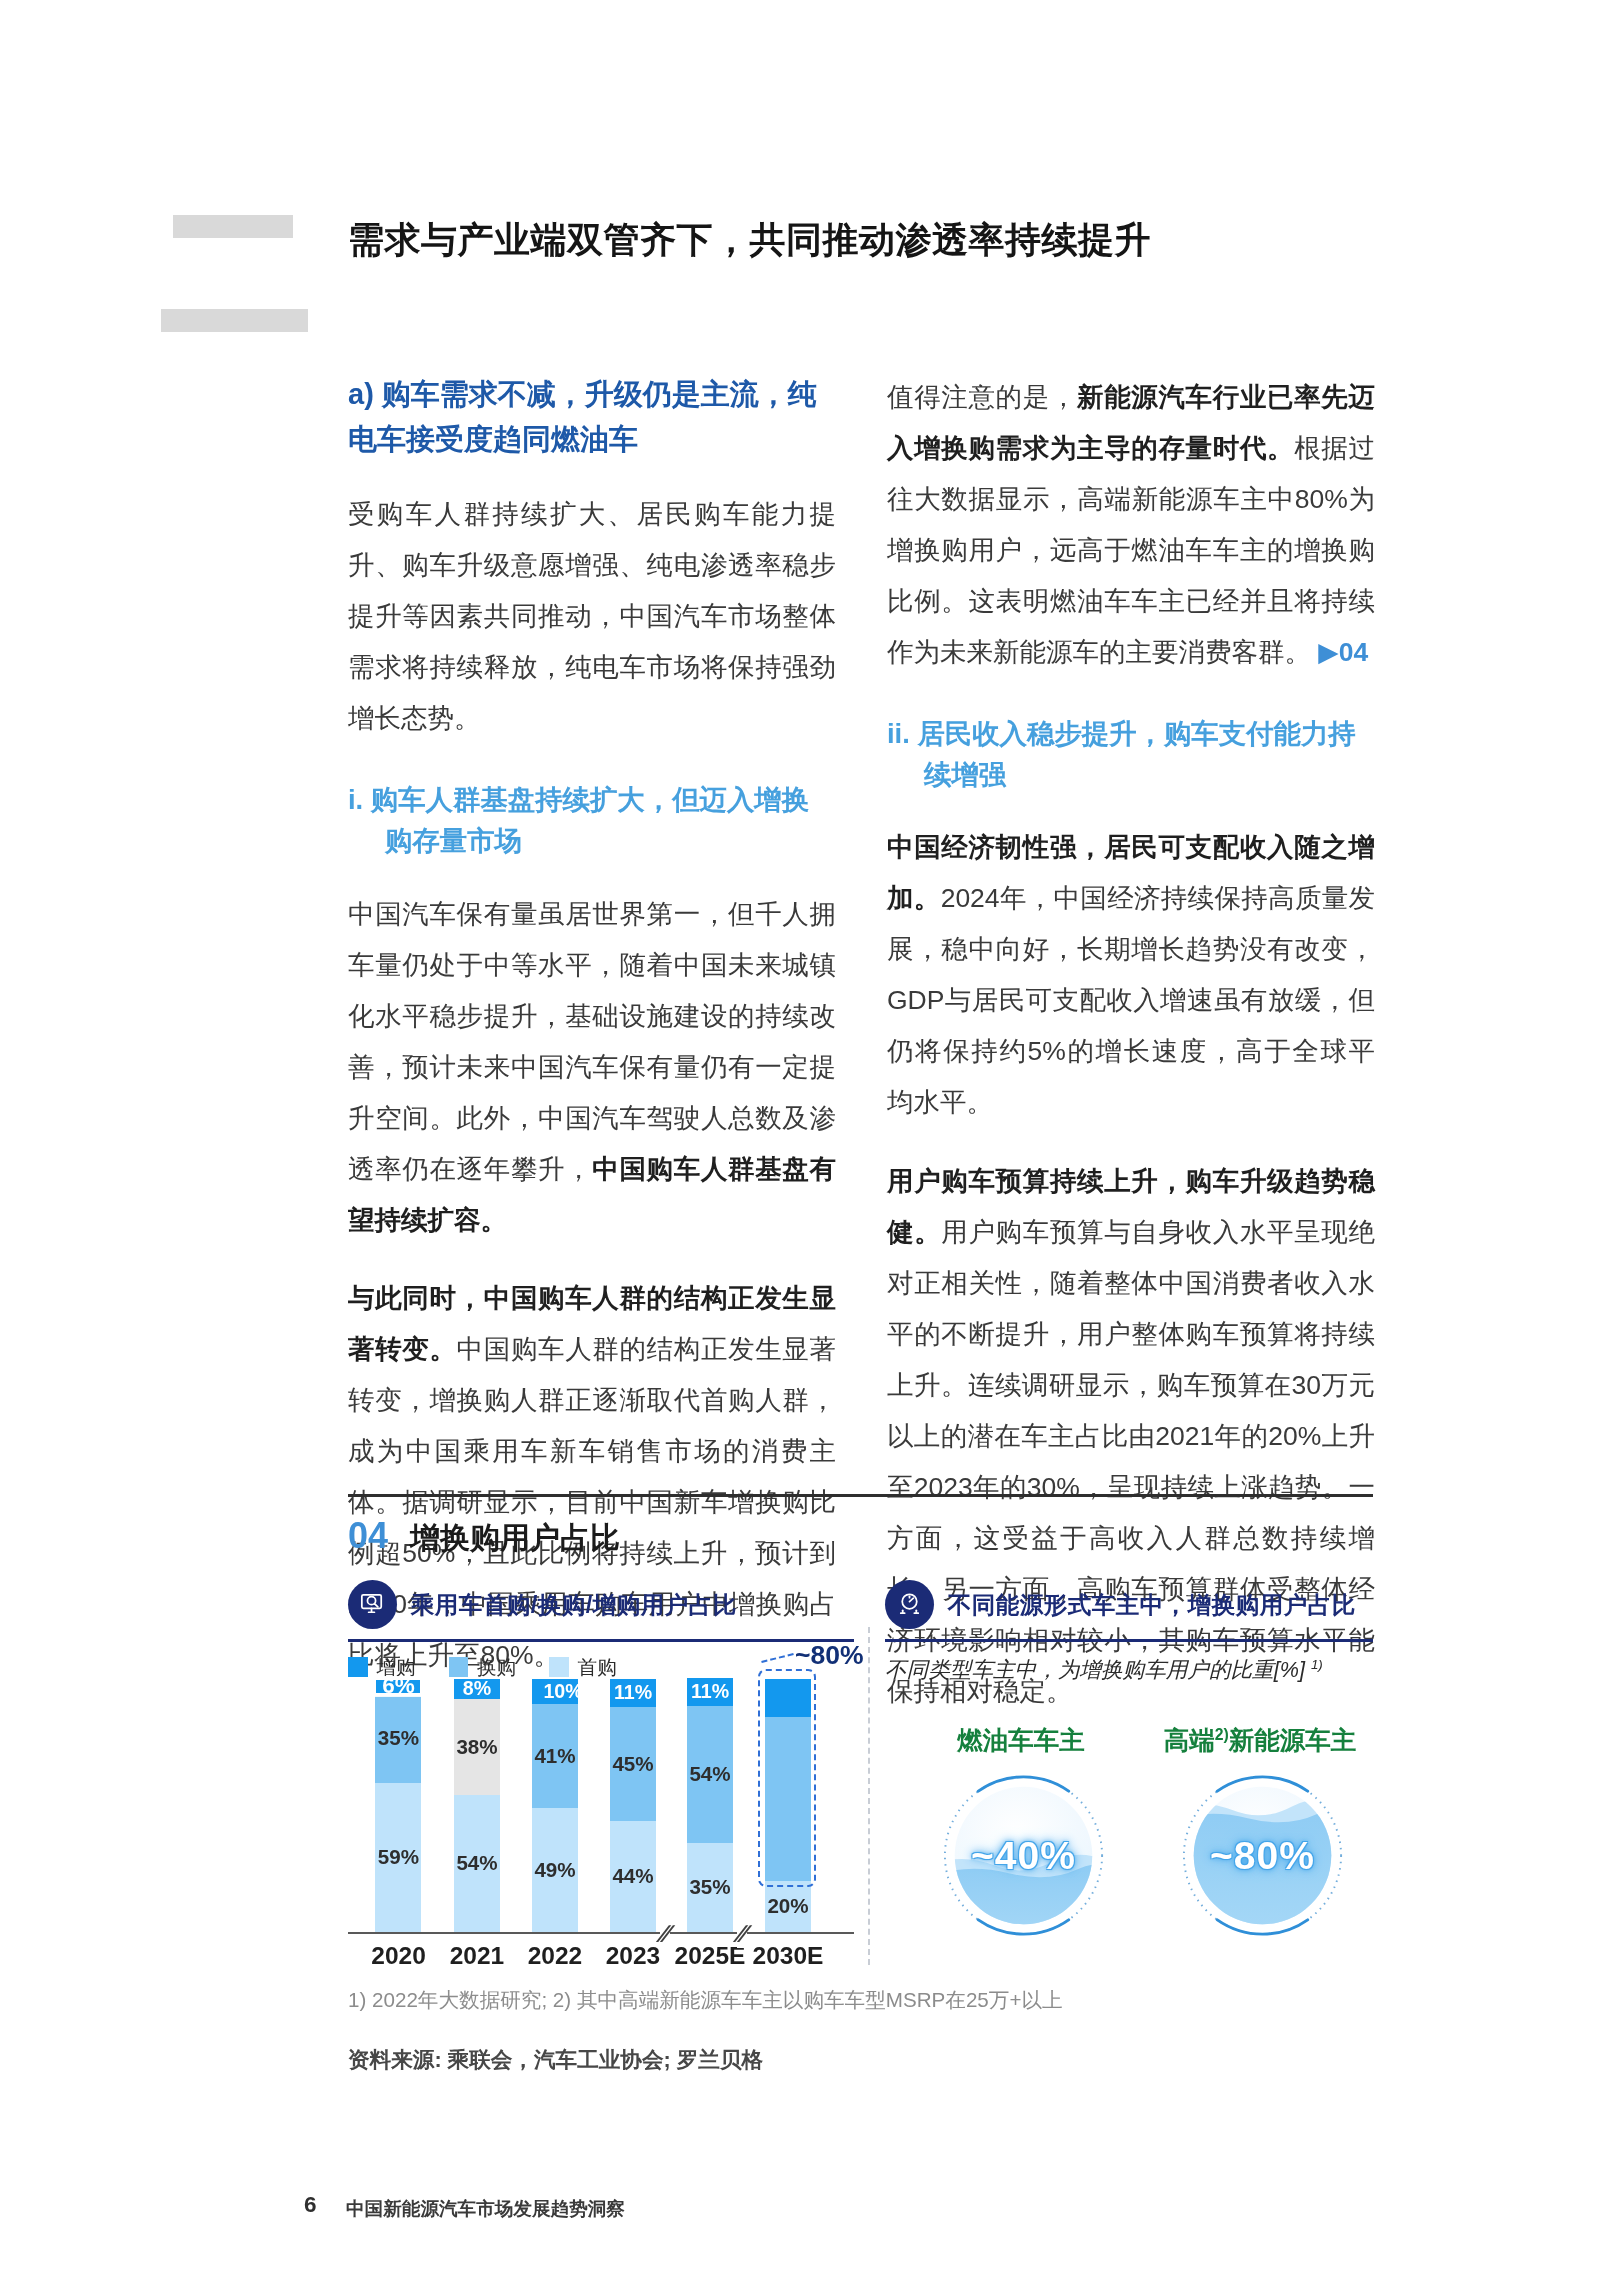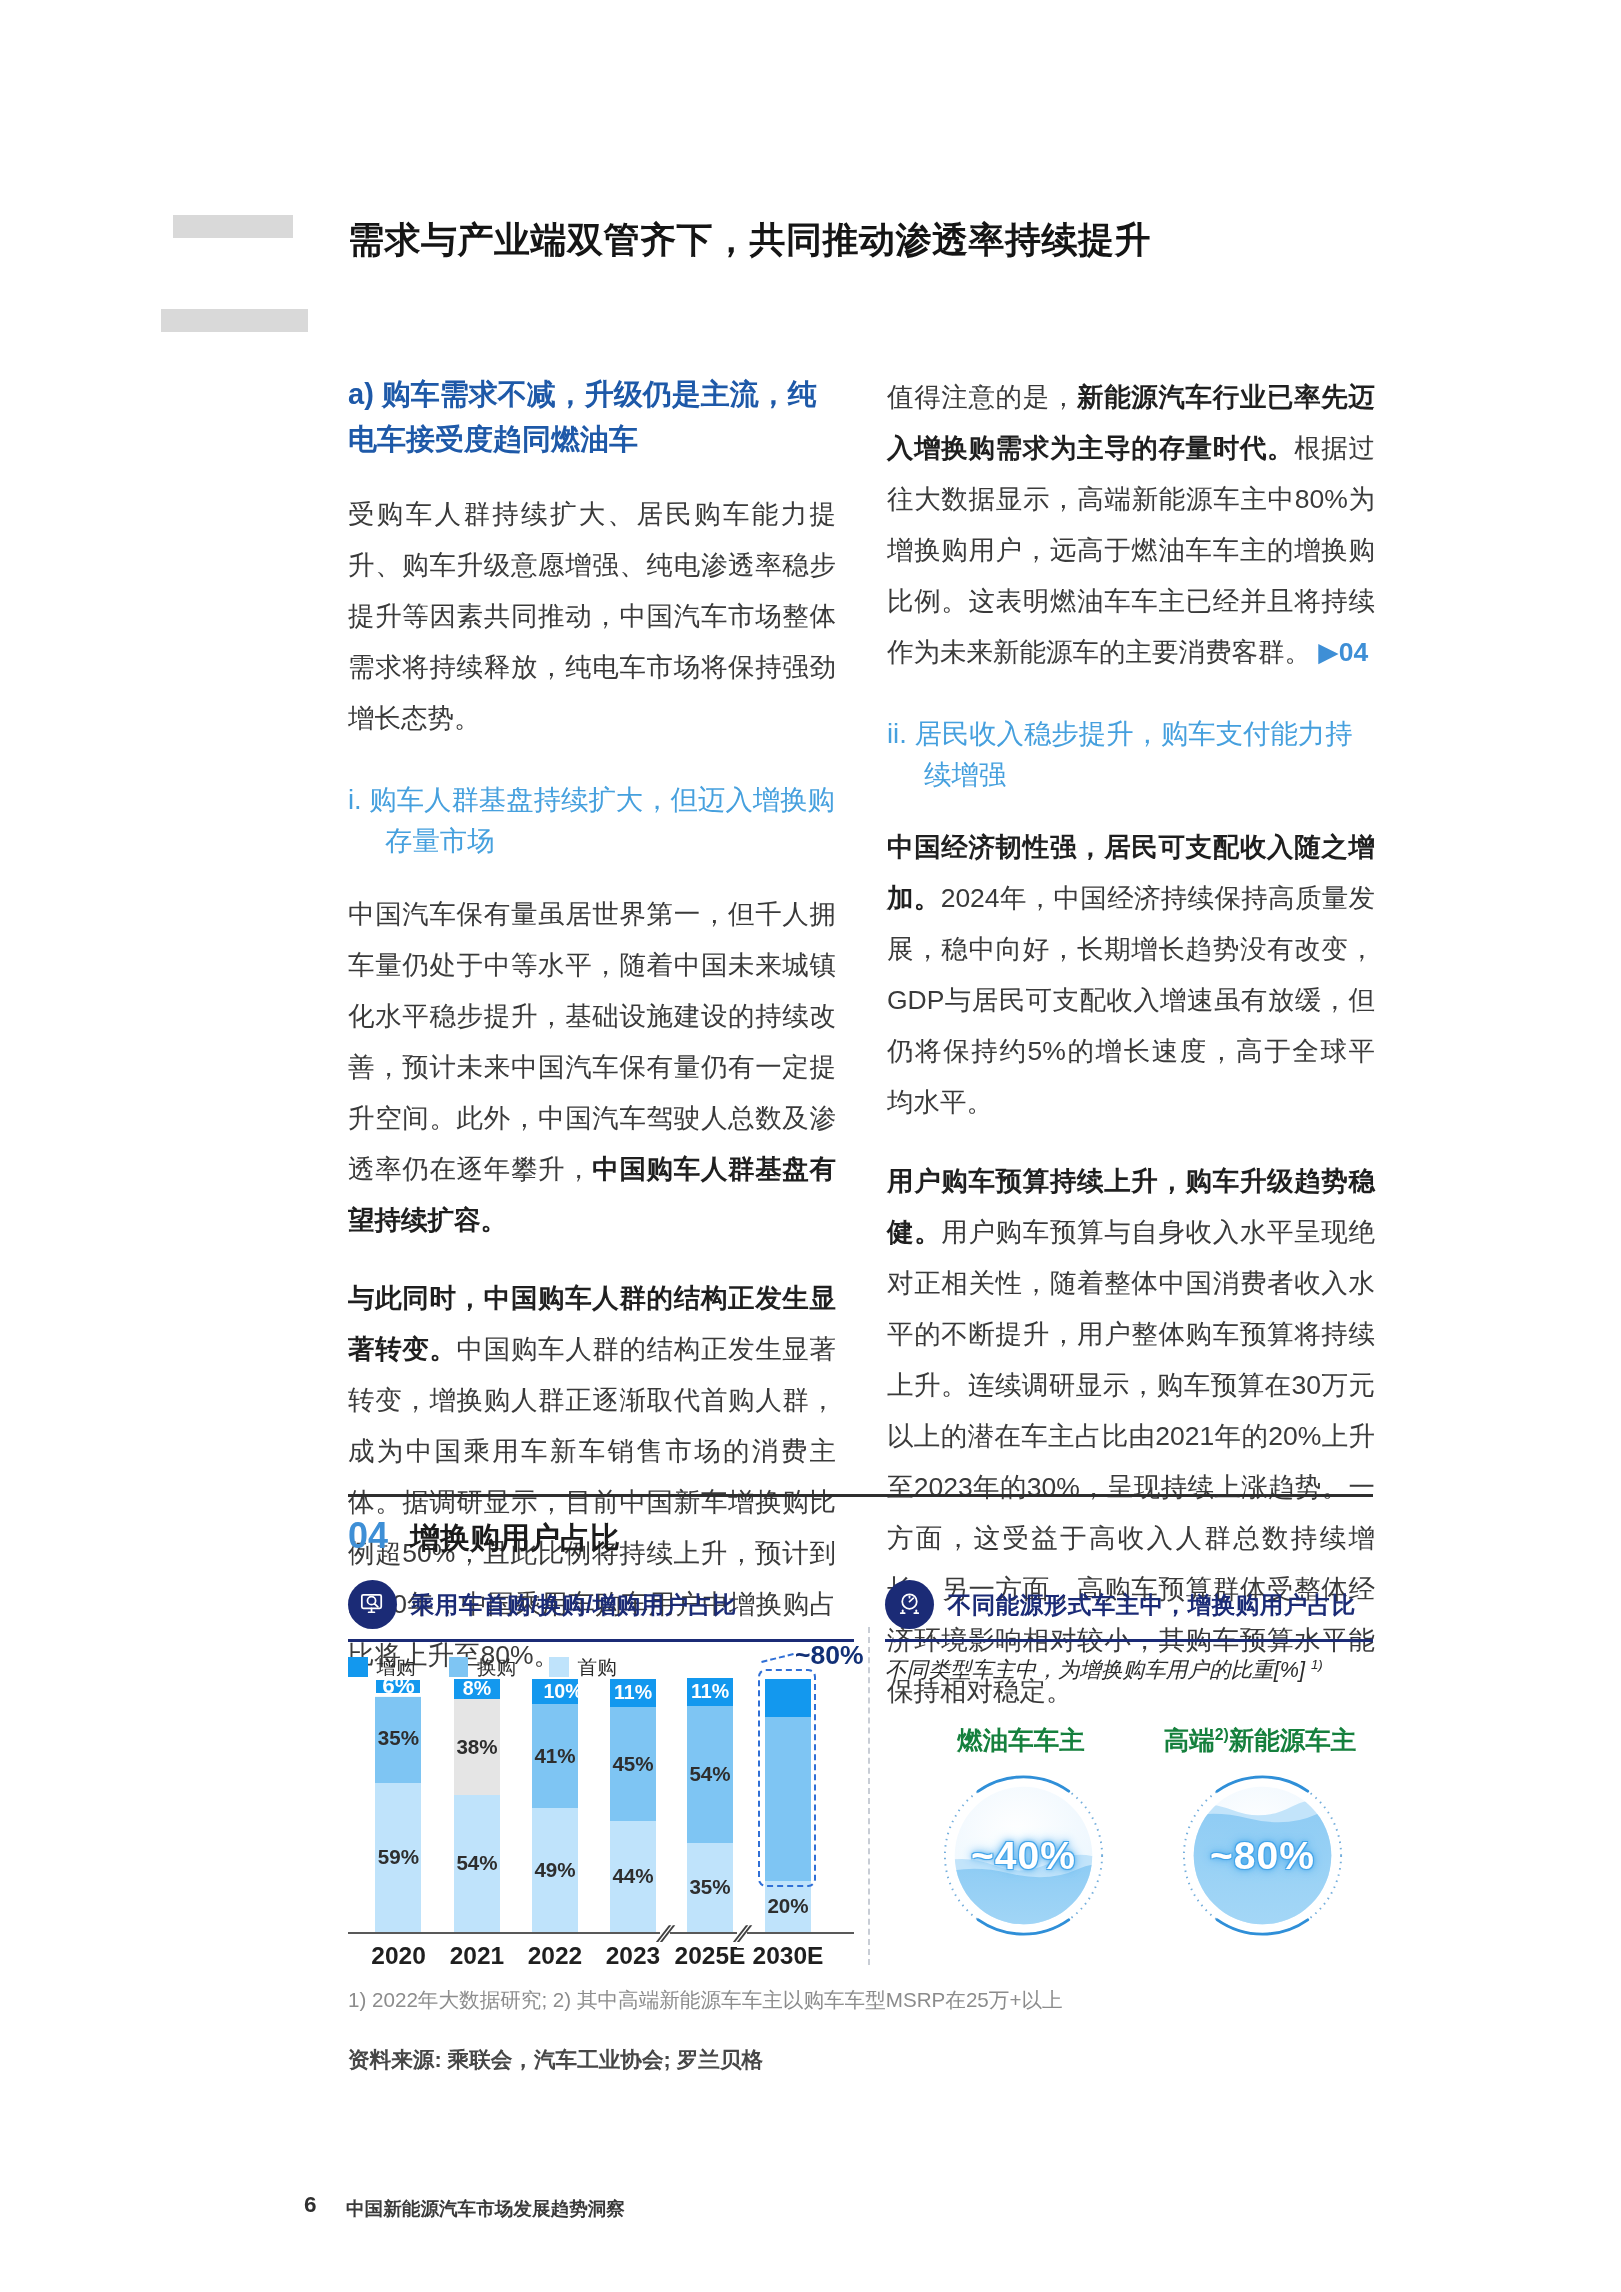--- a/index.html
+++ b/index.html
@@ -13,21 +13,21 @@
 
   
   .page-title{left:348px;top:192px;width:1157px;font-size:36px;font-weight:800;color:#151515;letter-spacing:0.5px;}
 
   
   .col{width:488px;color:#3A3A3A;}
   .col-left{left:348px;top:372px;}
   .col-right{left:887px;top:372px;}
   .sec-a{color:#1E59A8;font-size:29px;font-weight:800;line-height:45px;margin:0 0 27.4px;}
   p.body{font-size:26.5px;line-height:51px;margin:0 0 27.4px;text-align:justify;}
-  .sub-head{color:#46A0DE;font-size:27.4px;font-weight:400;line-height:41px;
+  .sub-head{color:#46A0DE;font-size:27.4px;font-weight:700;line-height:41px;
             margin:35px 0 27.4px;padding-left:37px;text-indent:-37px;}
   .rb{font-weight:800;color:#1F1F1F;}
   .rr{color:#3E8FD6;font-weight:800;}
   .rs{font-size:.62em;vertical-align:super;line-height:0;}
 
   
   .fig-rule{left:348px;top:1494px;width:1025px;height:2.9px;background:#2E2E2E;}
   .fig-head{left:348px;top:1515px;display:flex;align-items:baseline;gap:22px;}
   .fig-num{color:#3E8FD6;font-size:36px;font-weight:800;}
   .fig-title{color:#1B1B1B;font-size:30px;font-weight:800;}

